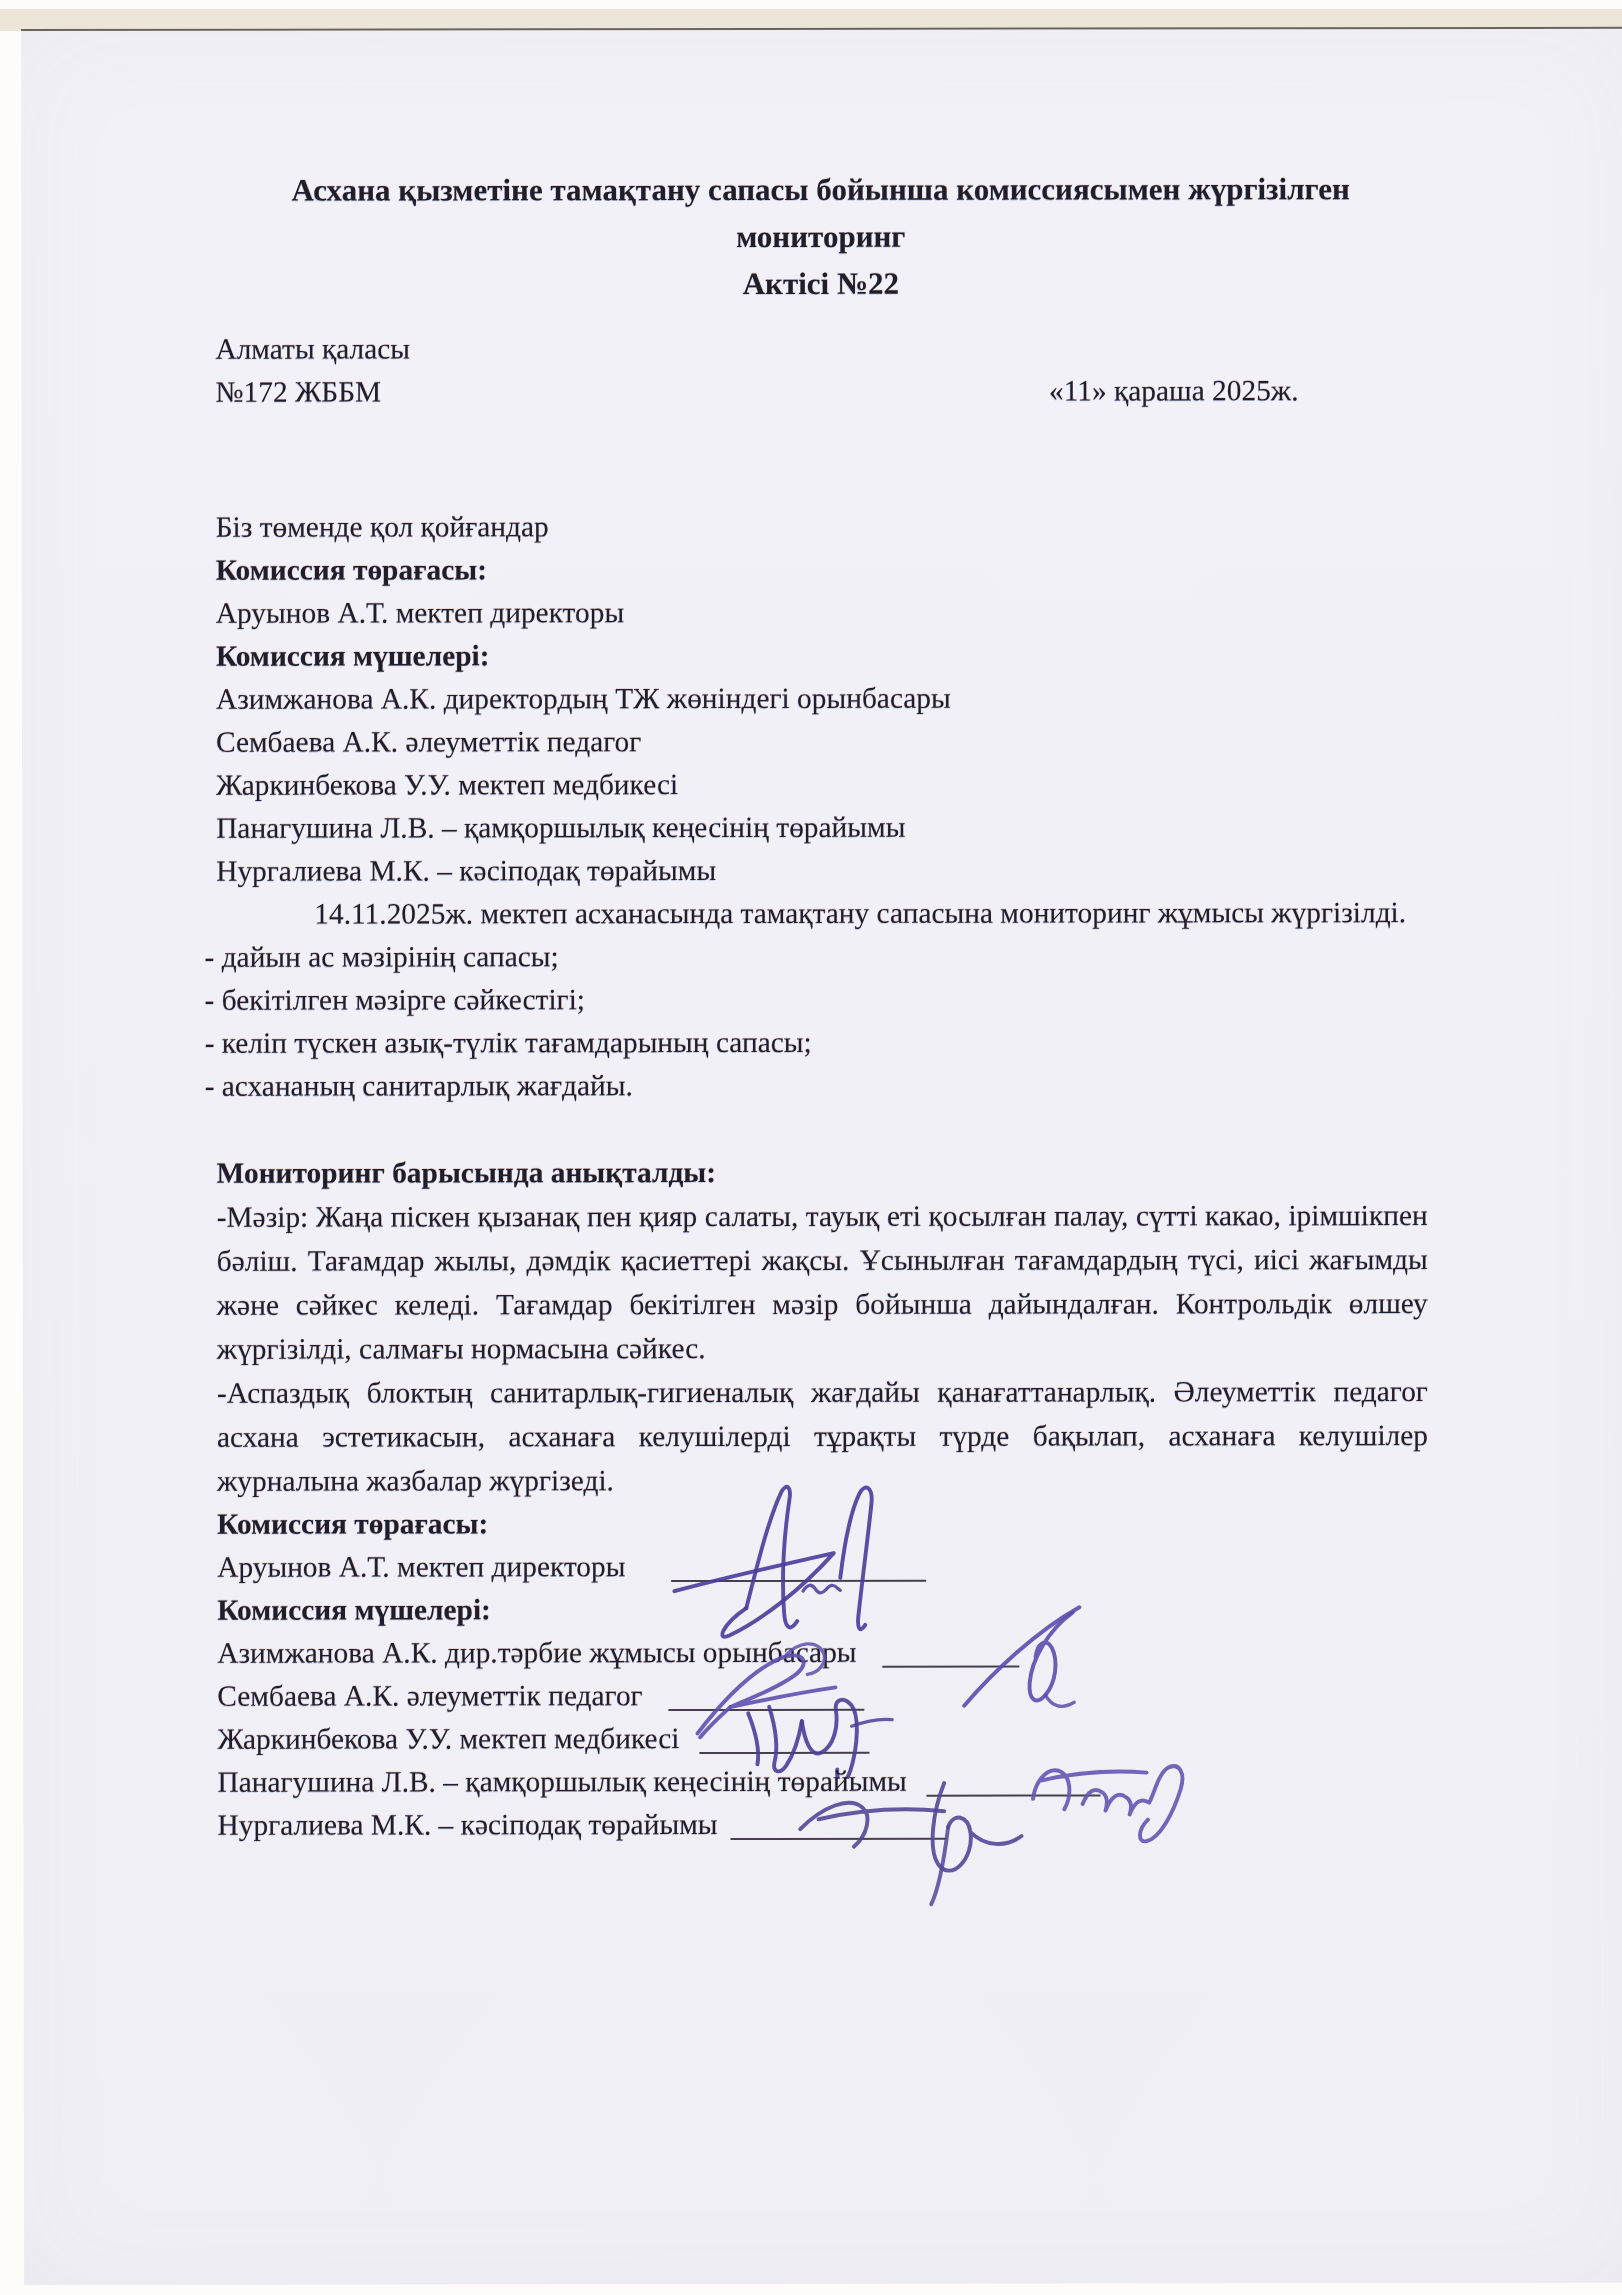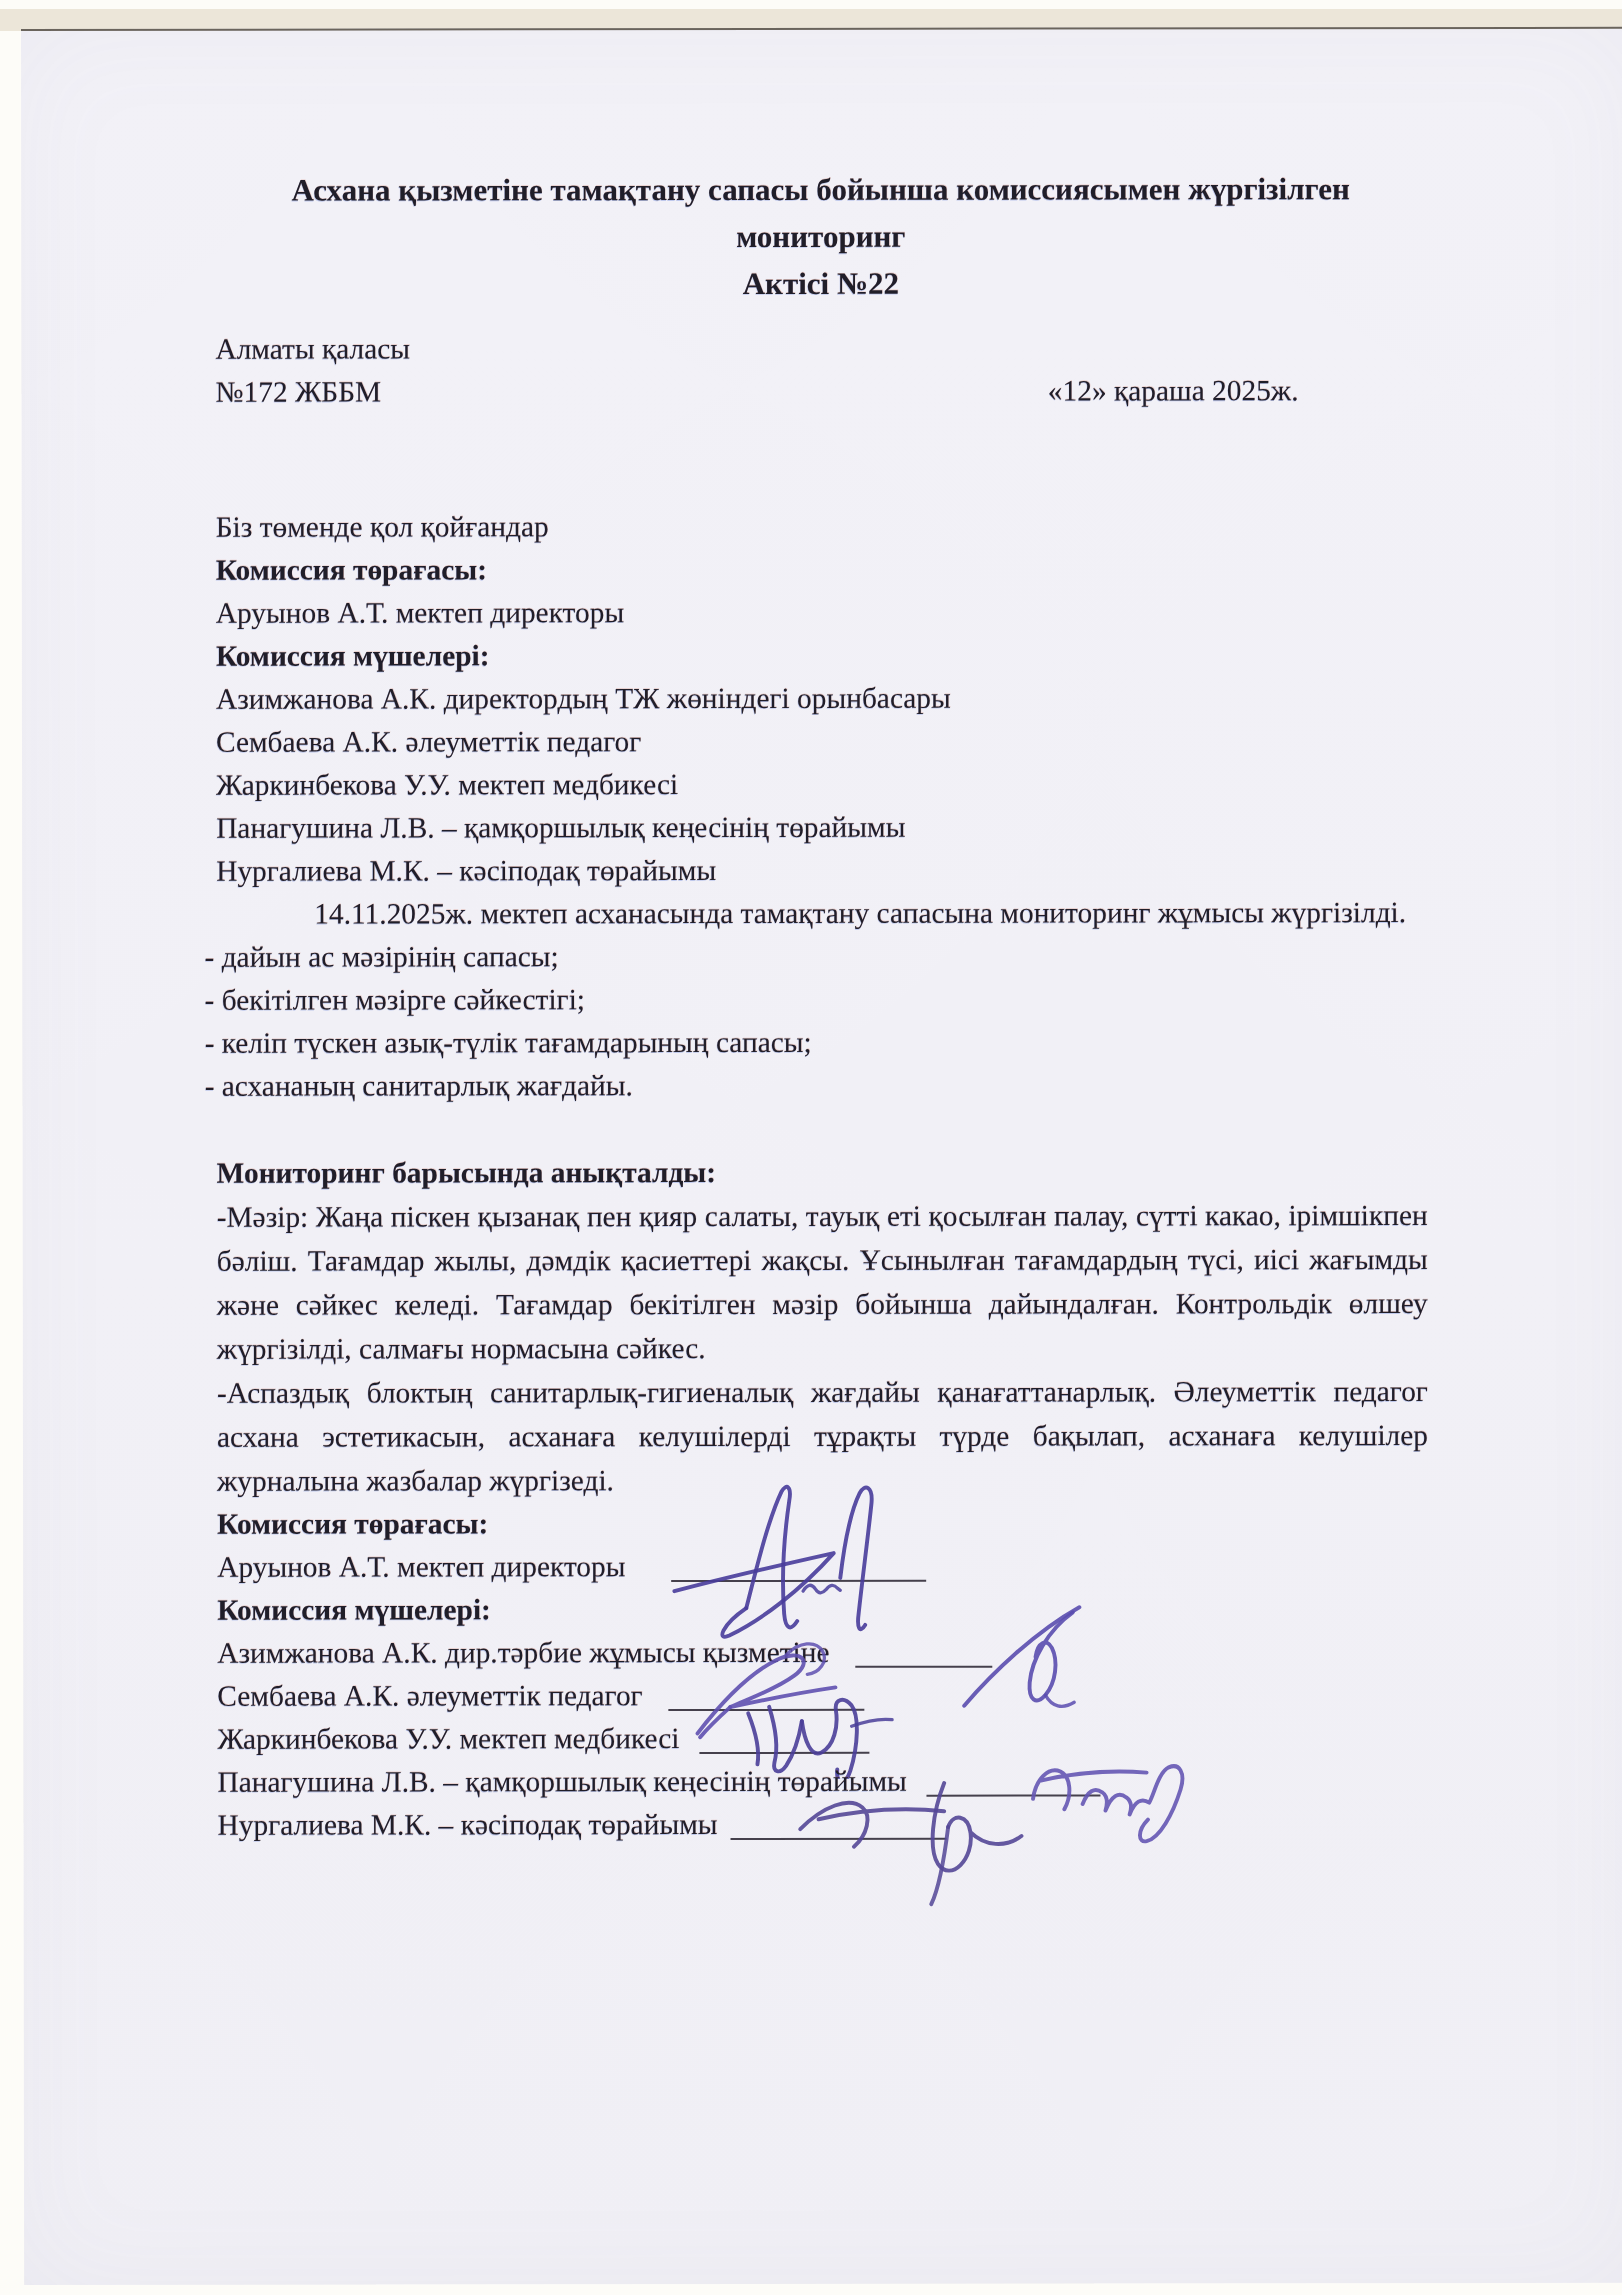--- a/index.html
+++ b/index.html
@@ -55,21 +55,21 @@
     <div class="title-block">
       <div>Асхана қызметіне тамақтану сапасы бойынша комиссиясымен жүргізілген</div>
       <div>мониторинг</div>
       <div>Актісі №22</div>
     </div>
 
     <div class="meta">
       <div>Алматы қаласы</div>
       <div class="meta-row">
         <span>№172 ЖББМ</span>
-        <span class="meta-date">«12» қараша 2025ж.</span>
+        <span class="meta-date">«11» қараша 2025ж.</span>
       </div>
     </div>
 
     <div class="roster">
       <div>Біз төменде қол қойғандар</div>
       <div class="bold">Комиссия төрағасы:</div>
       <div>Аруынов А.Т. мектеп директоры</div>
       <div class="bold">Комиссия мүшелері:</div>
       <div>Азимжанова А.К. директордың ТЖ жөніндегі орынбасары</div>
       <div>Сембаева А.К. әлеуметтік педагог</div>
@@ -101,21 +101,21 @@
           <path d="M8 170 C90 148 180 128 252 112 C200 170 140 215 92 238 C72 247 80 222 118 196" stroke="#483c9b" stroke-width="6" opacity="0.9"></path>
           <path d="M118 196 C135 130 152 60 172 18 C180 4 188 10 184 32 C176 86 172 150 176 205 C178 228 186 232 196 216" stroke="#483c9b" stroke-width="6" opacity="0.9"></path>
           <path d="M205 170 q10 -16 19 -3 q7 11 16 1 q9 -12 18 -2 l4 3" stroke="#483c9b" stroke-width="5" opacity="0.85"></path>
           <path d="M262 150 C268 100 278 48 292 20 C300 5 312 10 310 35 C306 75 296 150 290 205 C287 228 292 235 300 222" stroke="#483c9b" stroke-width="6" opacity="0.9"></path>
         </svg>
       </div>
 
       <div class="sign-line bold">Комиссия мүшелері:</div>
 
       <div class="sign-line">
-        <span>Азимжанова А.К. дир.тәрбие жұмысы қызметіне</span><span class="sig-rule w210"></span>
+        <span>Азимжанова А.К. дир.тәрбие жұмысы орынбасары</span><span class="sig-rule w210"></span>
         <svg class="ink" style="left:739px;top:-29.4px;" width="131" height="115" viewBox="0 0 200 175">
           <path d="M12 160 C55 110 120 48 188 10" stroke="#5a4caf" stroke-width="6" opacity="0.9"></path>
           <path d="M178 18 C140 45 115 90 112 125 C110 152 122 160 136 144 C152 125 156 92 146 72 C138 57 124 63 121 86" stroke="#5a4caf" stroke-width="6" opacity="0.9"></path>
           <path d="M136 144 C146 162 162 166 180 155" stroke="#5a4caf" stroke-width="5" opacity="0.85"></path>
         </svg>
       </div>
 
       <div class="sign-line">
         <span>Сембаева А.К. әлеуметтік педагог</span><span class="sig-rule w300"></span>
         <svg class="ink" style="left:471px;top:-39px;" width="170" height="105" viewBox="0 0 260 160">

